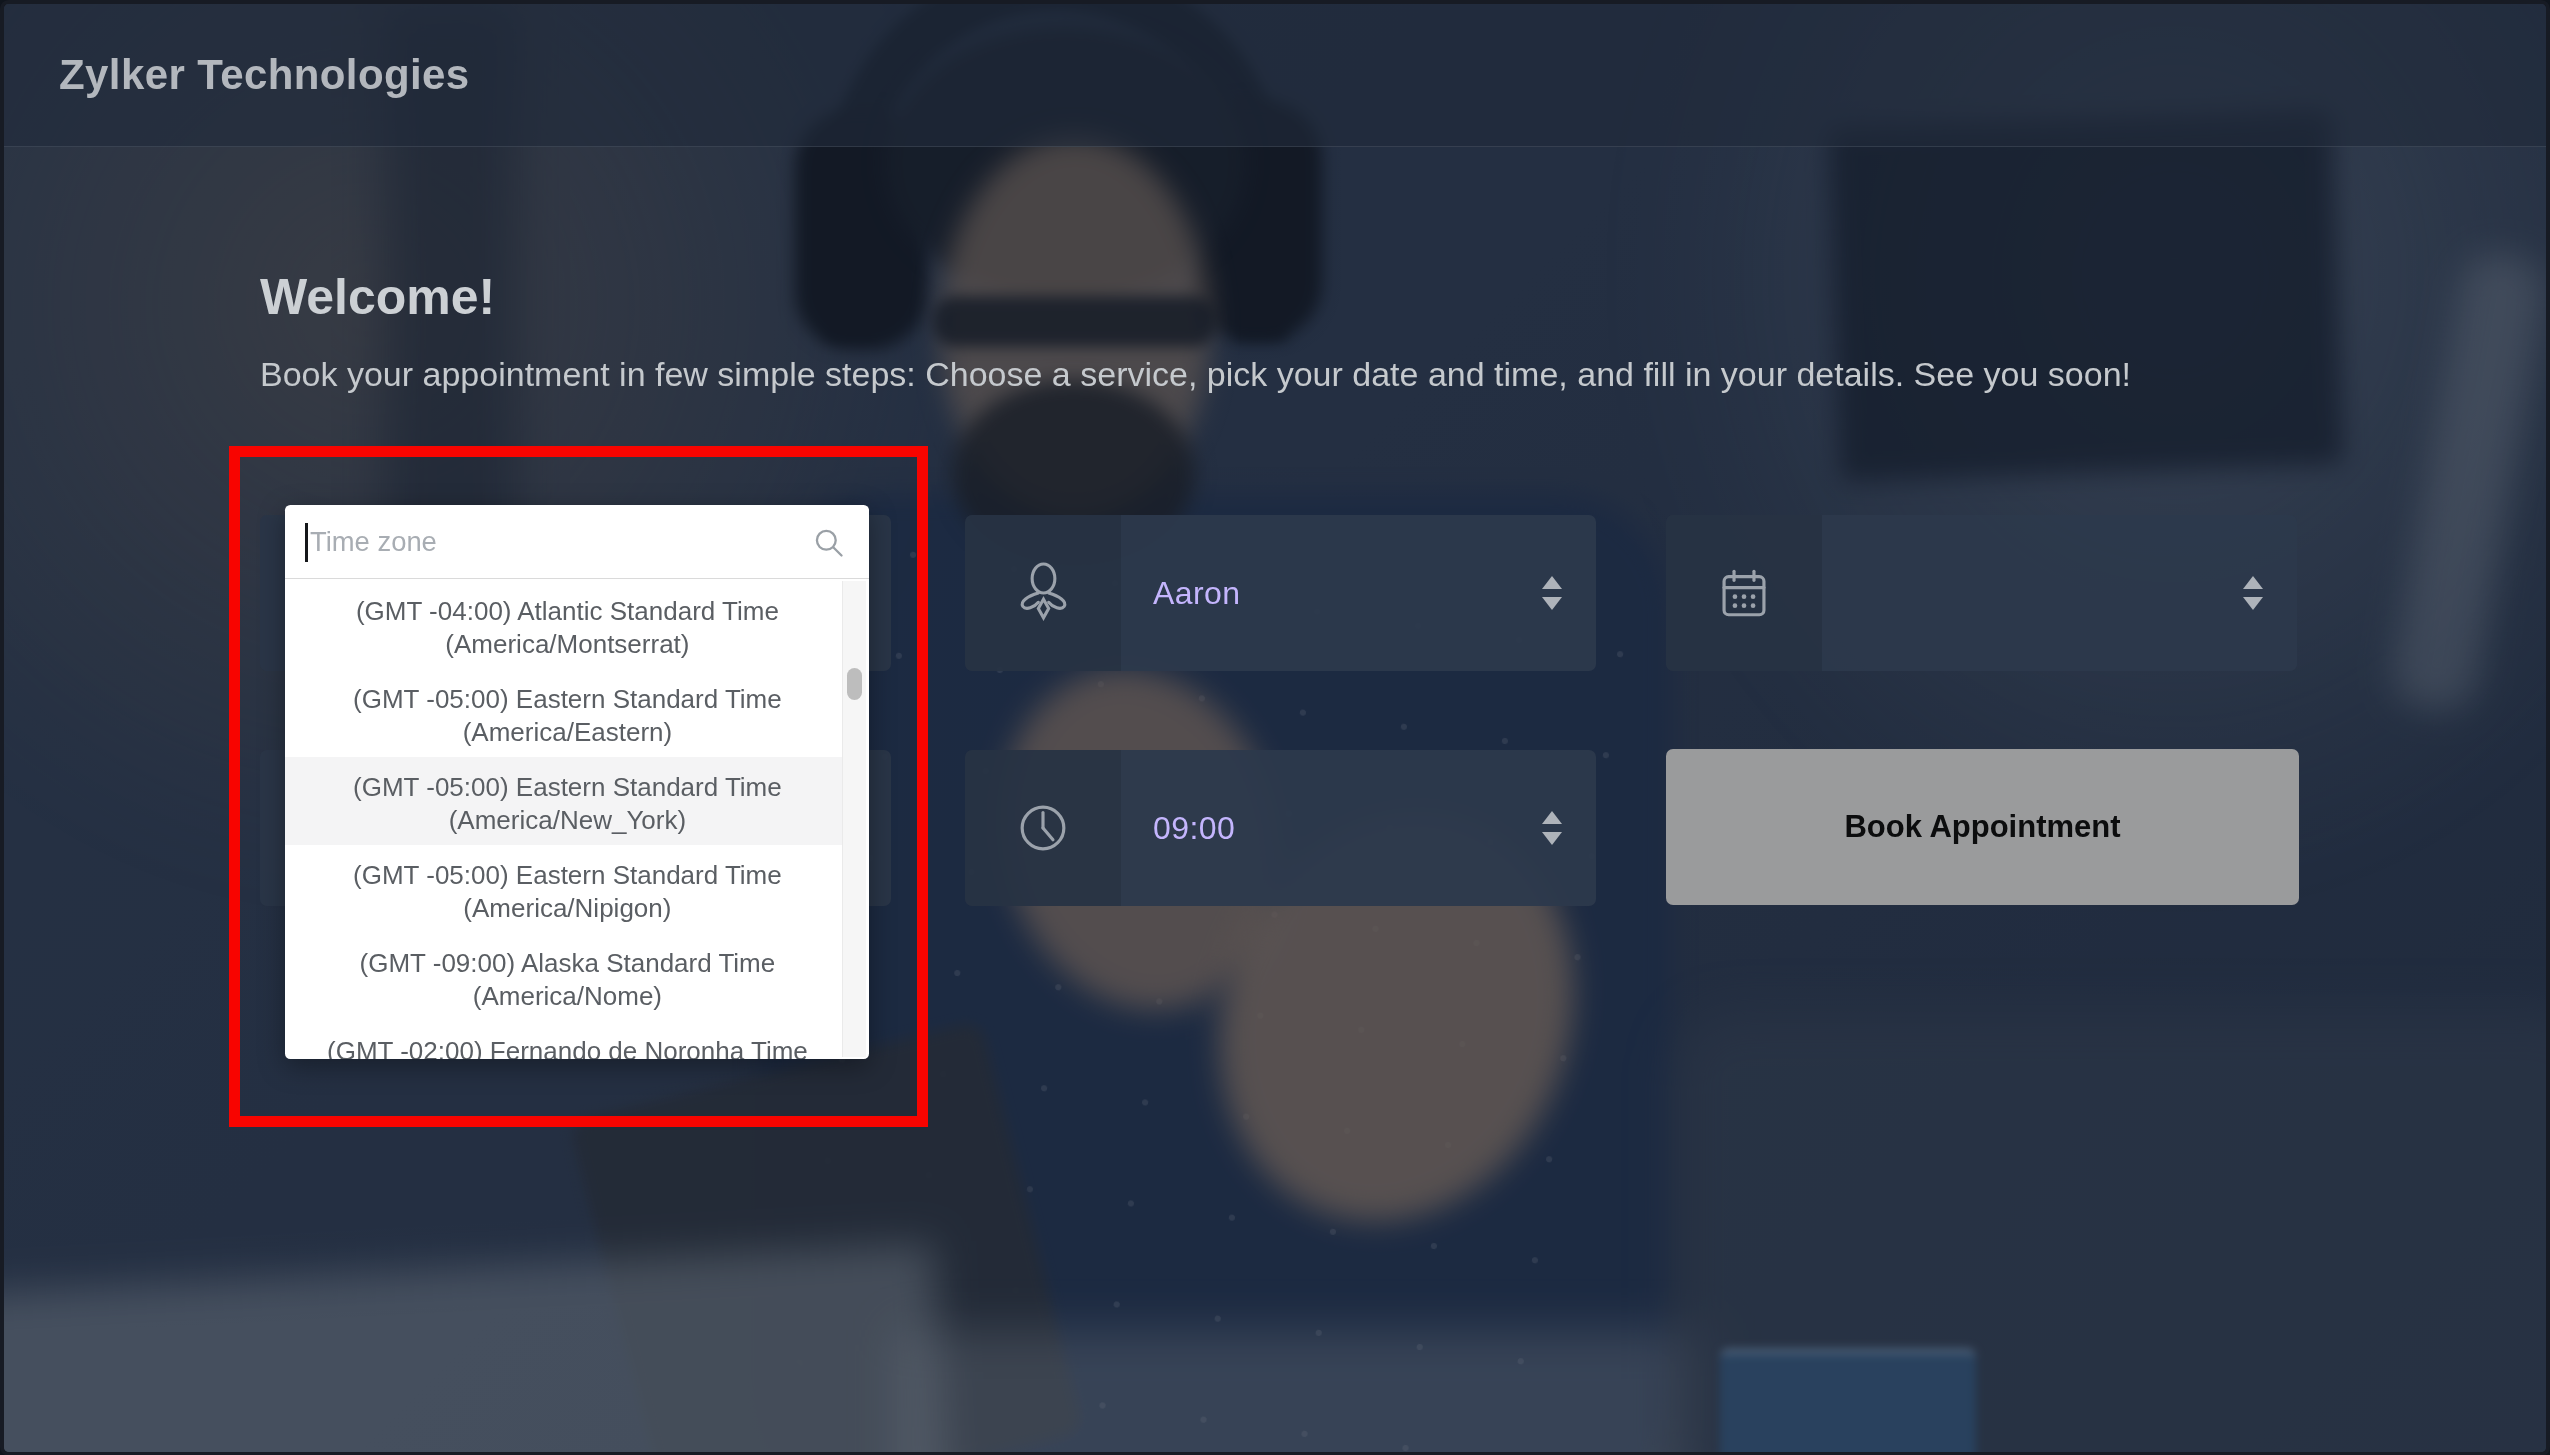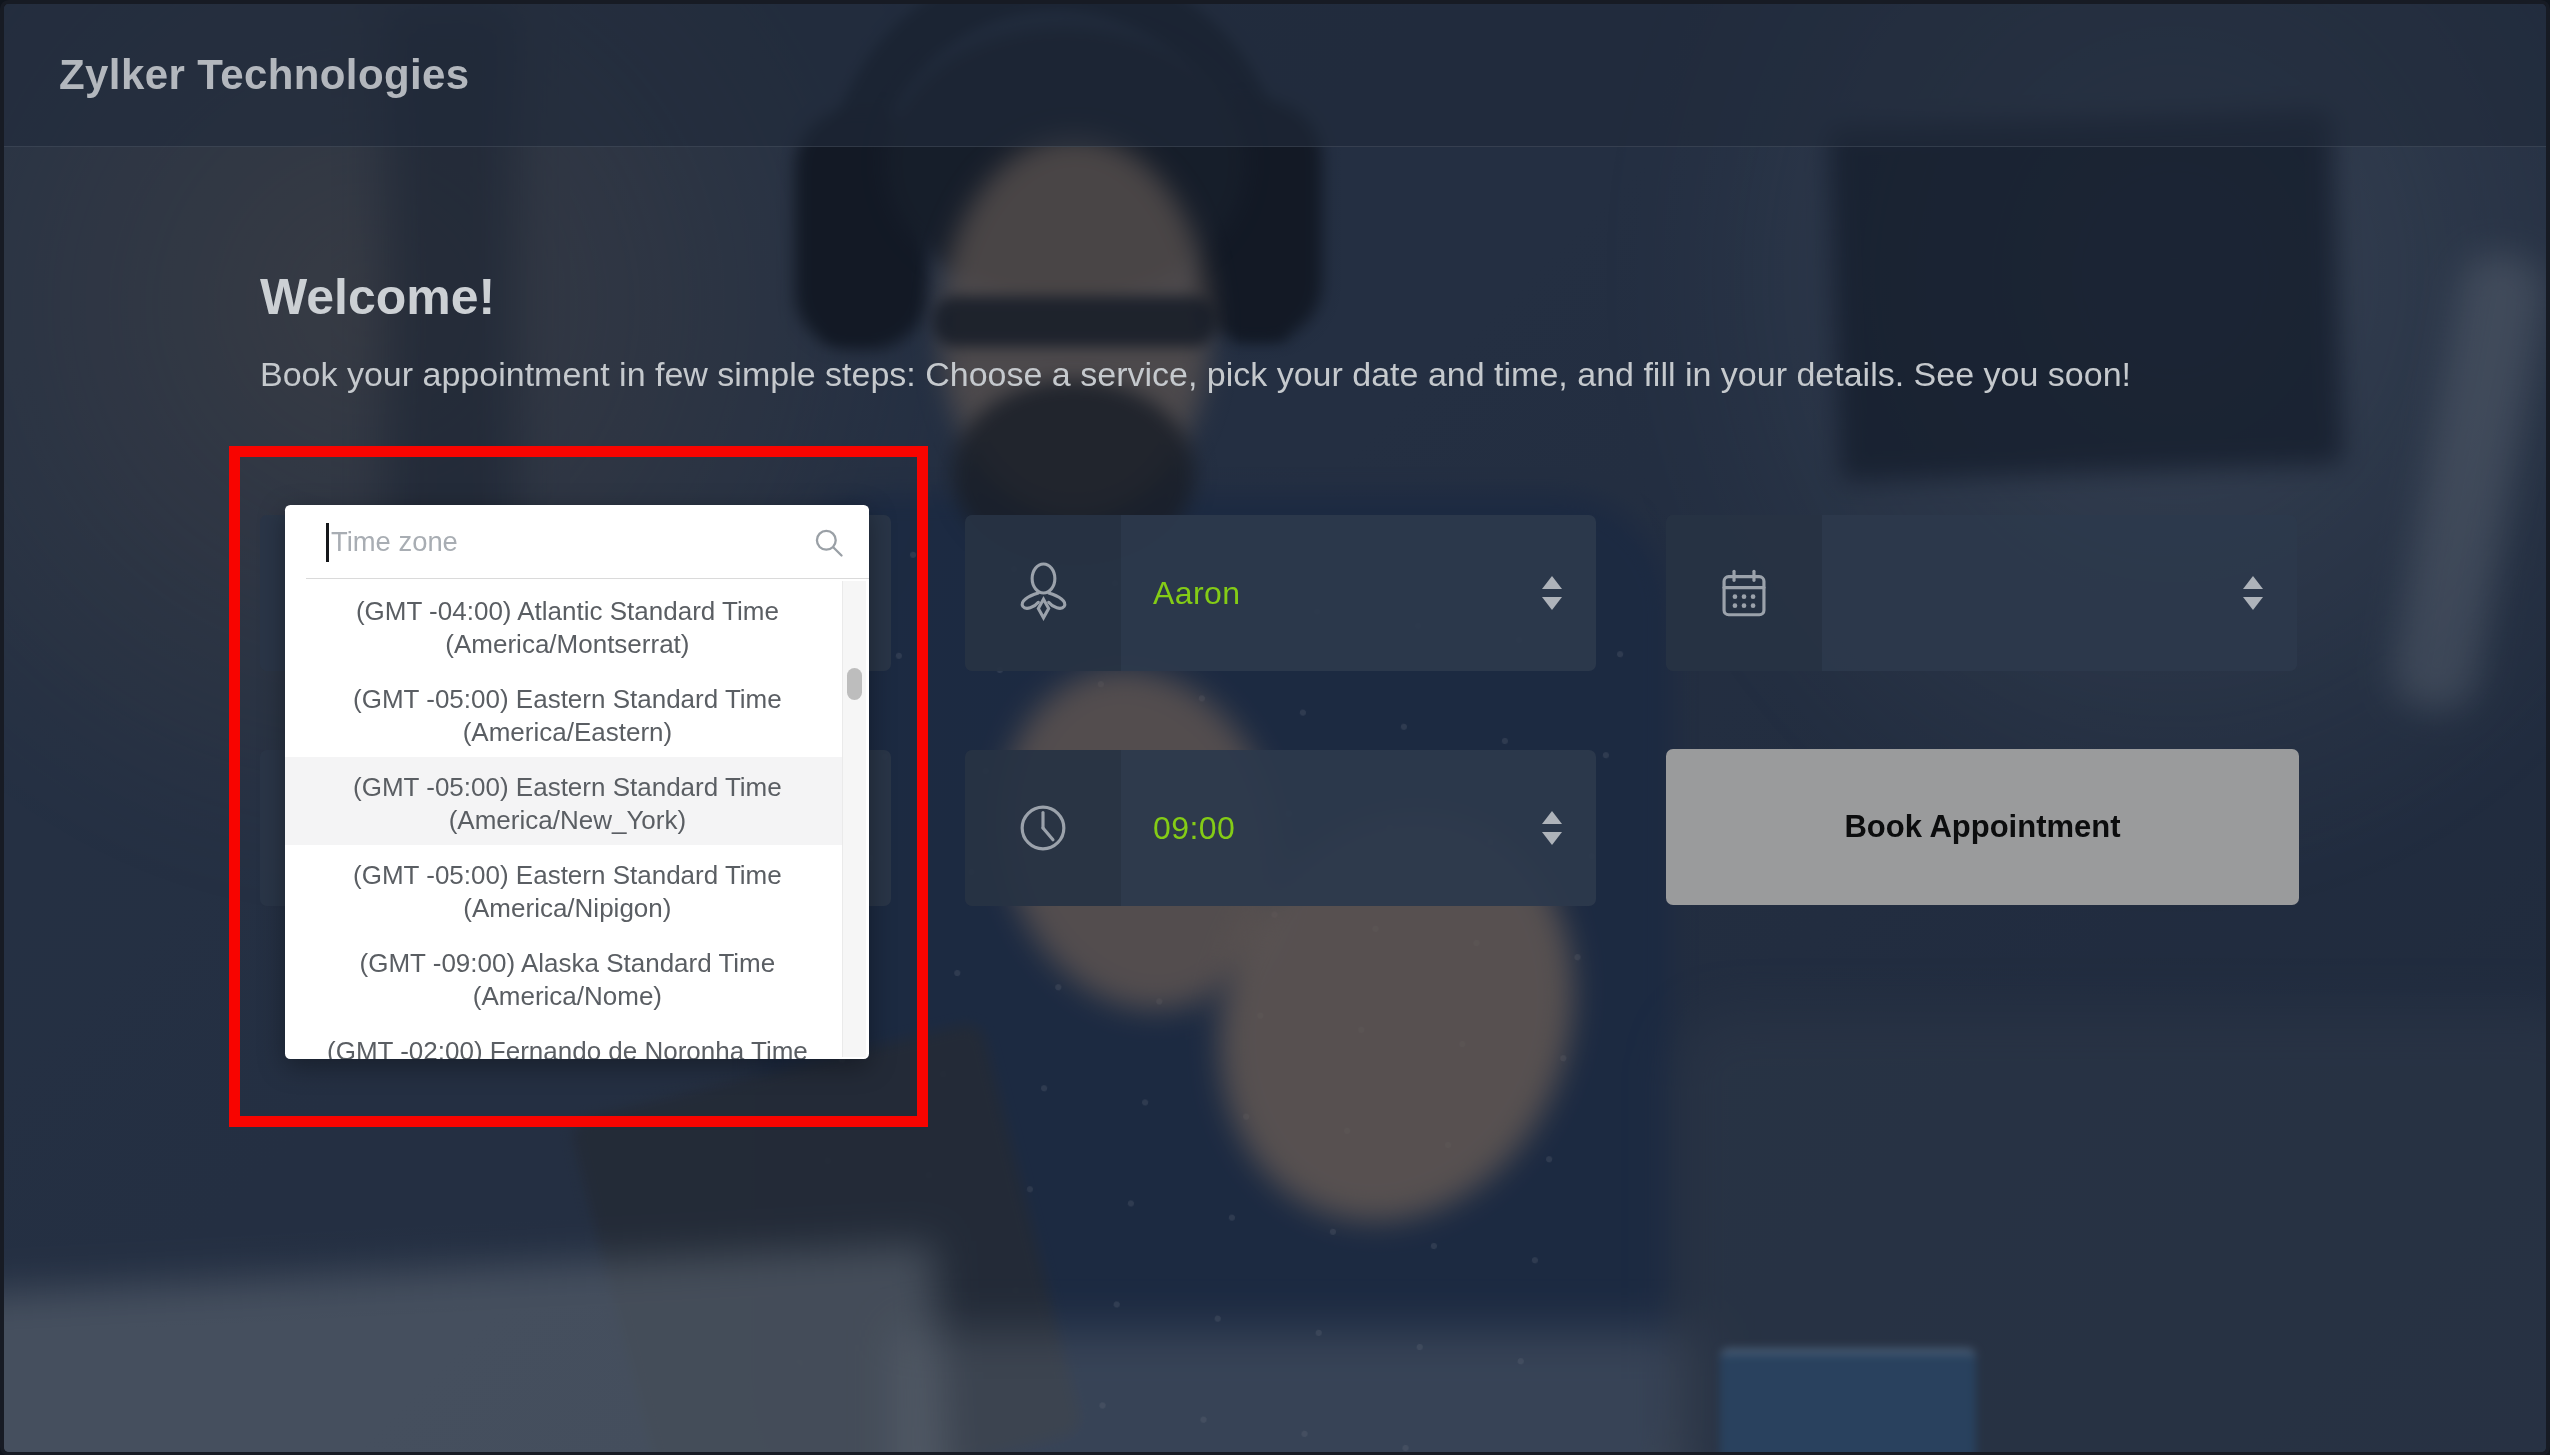--- a/index.html
+++ b/index.html
@@ -77,21 +77,21 @@
     background:rgba(44,57,76,.95); border-radius:7px;
     display:flex; align-items:stretch; overflow:hidden;
   }
   .panel-icon {
     width:156px; flex:0 0 156px;
     background:rgba(0,0,0,.10);
     display:flex; align-items:center; justify-content:center;
   }
   .panel-value {
     flex:1; display:flex; align-items:center; padding-left:32px;
-    font-size:32px; color:#84cc16; letter-spacing:0.4px;
+    font-size:32px; color:#c4b5fd; letter-spacing:0.4px;
   }
   .panel-arrows {
     position:absolute; right:34px; top:50%; transform:translateY(-50%);
     display:flex; flex-direction:column; align-items:center; gap:8px;
   }
   .tri-up   { width:0; height:0; border-left:10.6px solid transparent; border-right:10.6px solid transparent; border-bottom:13.3px solid #aeb3ba; }
   .tri-down { width:0; height:0; border-left:10.6px solid transparent; border-right:10.6px solid transparent; border-top:13.3px solid #aeb3ba; }
 
   .panel.hidden-field { background:rgba(42,54,72,.95); }
 
@@ -114,21 +114,21 @@
     border:11.5px solid #f80400;
   }
 
   
   .tz-dropdown {
     position:absolute; left:281px; top:501px; width:584px; height:554px; z-index:10;
     background:#ffffff; border-radius:5.3px;
     box-shadow:0 7px 26.5px rgba(0,0,0,.35);
     overflow:hidden;
   }
-  .tz-search { position:relative; height:74px; border-bottom:1.8px solid #dadada;margin-left:21px; }
+  .tz-search { position:relative; height:74px; border-bottom:1.8px solid #dadada; }
   .tz-caret  { position:absolute; left:20.3px; top:17.7px; width:2.7px; height:39px; background:#15171a; }
   .tz-input {
     width:100%; height:100%; border:none; outline:none;
     padding:0 62px 0 25px; font-family:"Liberation Sans", sans-serif;
     font-size:27.4px; color:#3c4043; background:transparent;
   }
   .tz-input::placeholder { color:#a8adb3; opacity:1; }
   .search-icon { position:absolute; right:23px; top:21px; }
 
   .tz-list { position:absolute; left:0; right:26.5px; top:76px; bottom:0; overflow:hidden;text-align:center; }

